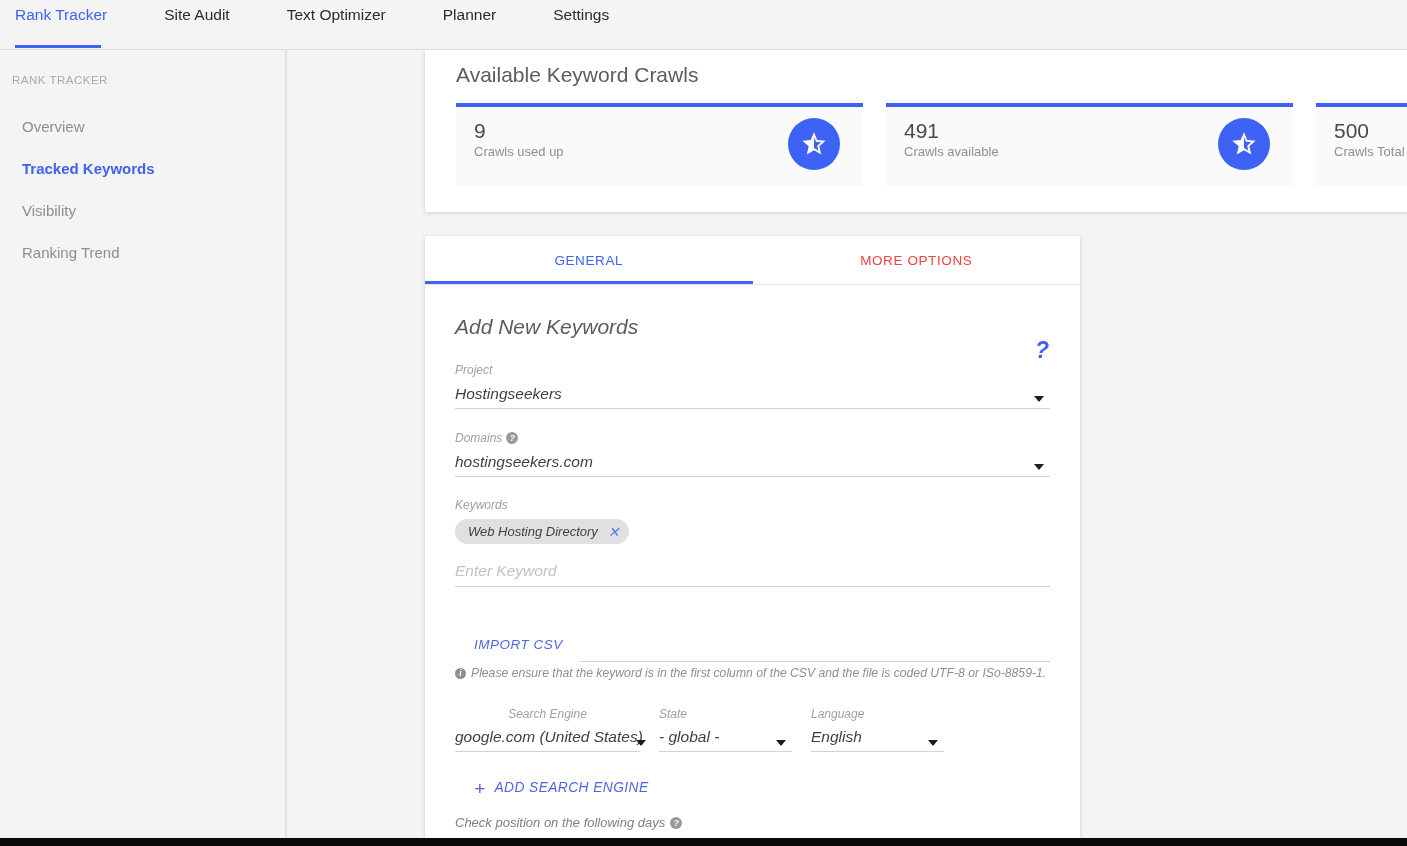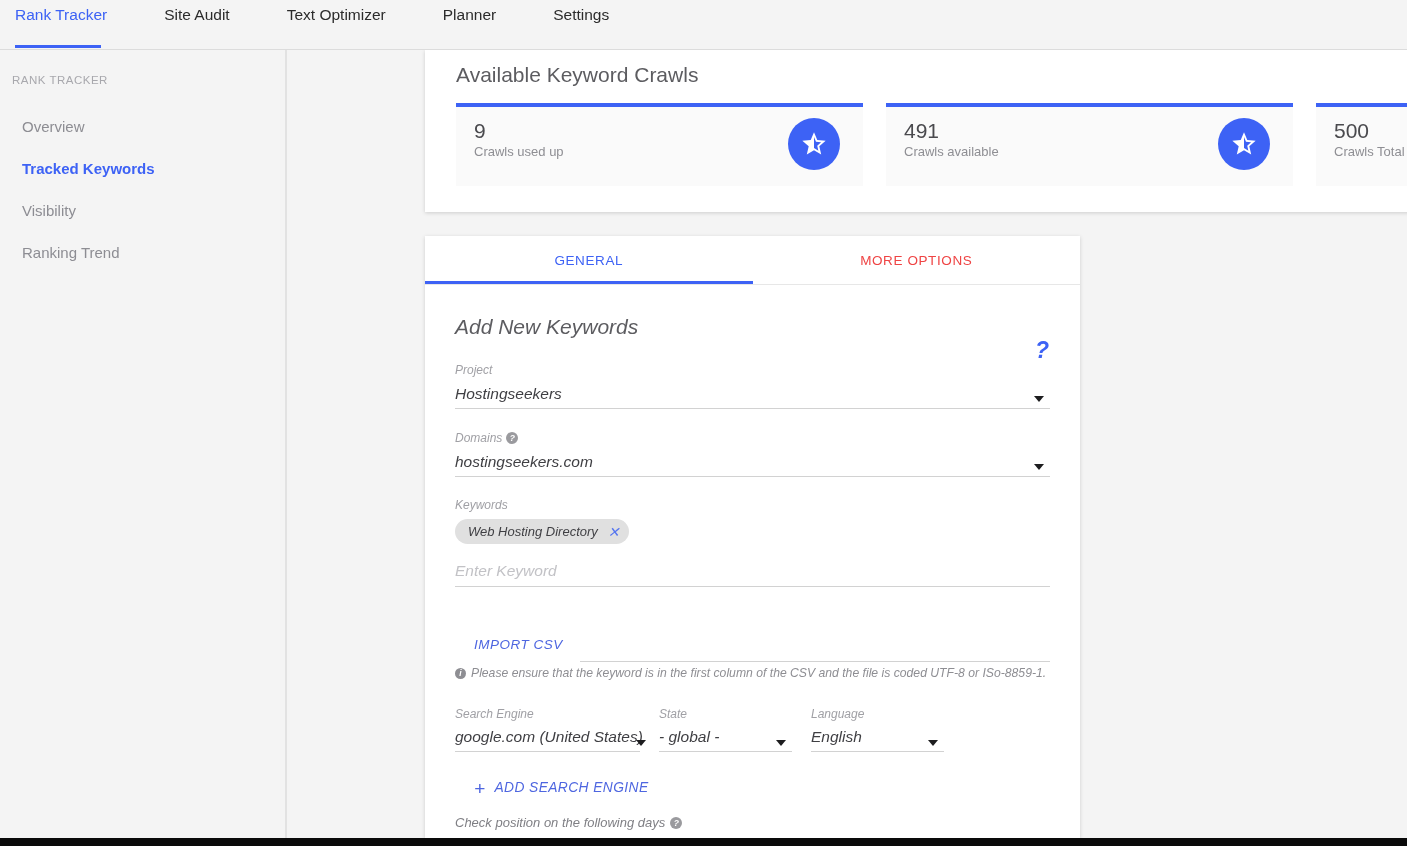--- a/index.html
+++ b/index.html
@@ -267,21 +267,21 @@
     font-size: 8.5px;
     line-height: 11px;
     text-align: center;
     font-weight: bold;
     flex: 0 0 auto;
   }
 
   
   .engine-row { display: flex; margin-top: 25px; gap: 19px; }
   .engine-col { position: relative; }
-  .engine-col.c1 { width: 185px; }
+  .engine-col.c1 { width: 185px; text-align: center; }
   .engine-col.c2 { width: 133px; }
   .engine-col.c3 { width: 133px; }
   .engine-label {
     font-size: 12px; color: #a0a0a5; line-height: 16px;
   }
   .engine-value {
     font-size: 15.5px; color: #3f3f43;
     line-height: 28px; padding-top: 1px;
     border-bottom: 1px solid #d2d2d2;
     position: relative;

